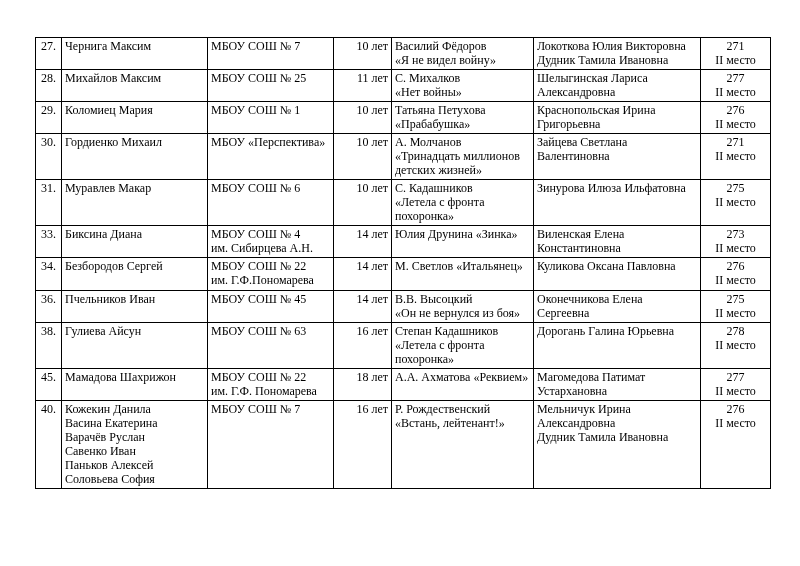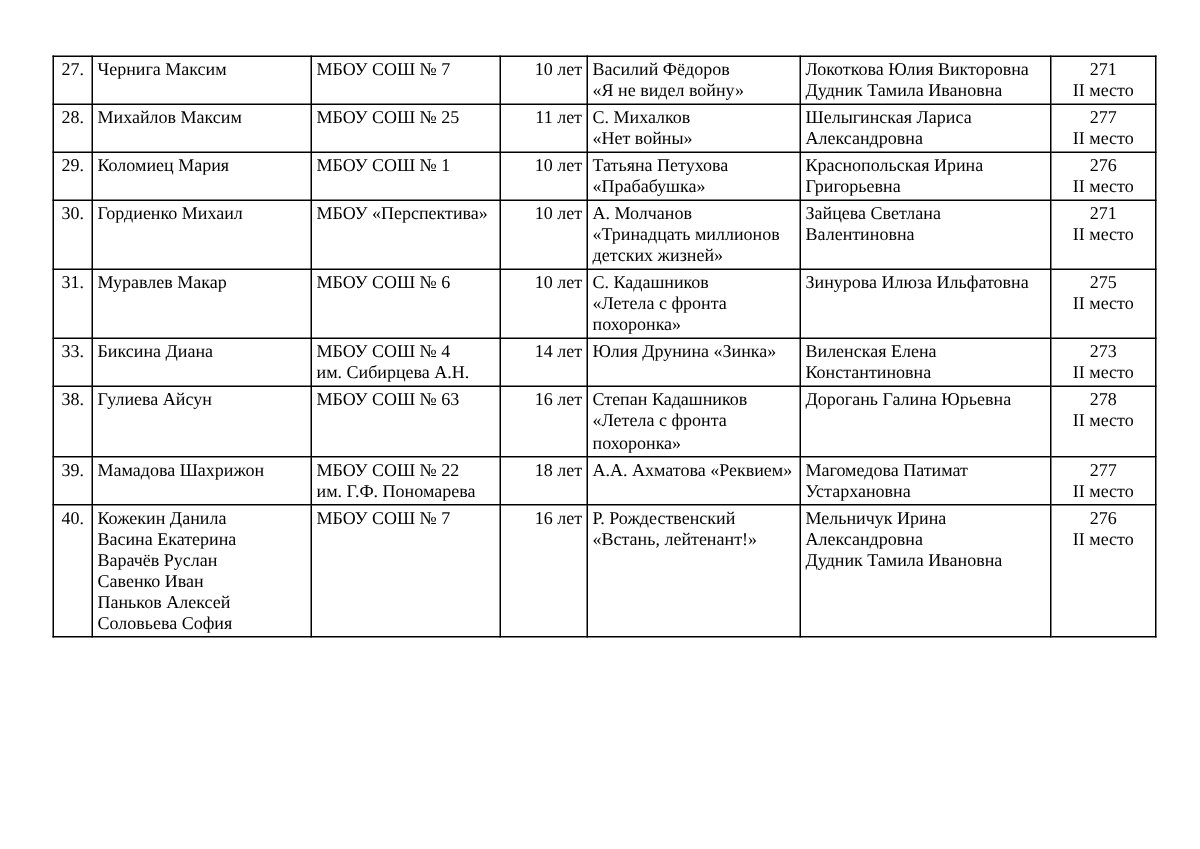--- a/index.html
+++ b/index.html
@@ -123,39 +123,62 @@
     <td class="col-school">МБОУ СОШ № 4
 им. Сибирцева А.Н.</td>
     <td class="col-age">14 лет</td>
     <td class="col-poem">Юлия Друнина «Зинка»</td>
     <td class="col-teacher">Виленская Елена
 Константиновна</td>
     <td class="col-score">273
 II место</td>
   </tr>
 
-
-
+  <tr>
+    <td class="col-num">34.</td>
+    <td class="col-name">Безбородов Сергей</td>
+    <td class="col-school">МБОУ СОШ № 22
+им. Г.Ф.Пономарева</td>
+    <td class="col-age">14 лет</td>
+    <td class="col-poem">М. Светлов «Итальянец»</td>
+    <td class="col-teacher">Куликова Оксана Павловна</td>
+    <td class="col-score">276
+II место</td>
+  </tr>
+
+
+  <tr>
+    <td class="col-num">36.</td>
+    <td class="col-name">Пчельников Иван</td>
+    <td class="col-school">МБОУ СОШ № 45</td>
+    <td class="col-age">14 лет</td>
+    <td class="col-poem">В.В. Высоцкий
+«Он не вернулся из боя»</td>
+    <td class="col-teacher">Оконечникова Елена
+Сергеевна</td>
+    <td class="col-score">275
+II место</td>
+  </tr>
 
 
   <tr>
     <td class="col-num">38.</td>
     <td class="col-name">Гулиева Айсун</td>
     <td class="col-school">МБОУ СОШ № 63</td>
     <td class="col-age">16 лет</td>
     <td class="col-poem">Степан Кадашников
 «Летела с фронта
 похоронка»</td>
     <td class="col-teacher">Дорогань Галина Юрьевна</td>
     <td class="col-score">278
 II место</td>
   </tr>
 
   <tr>
-    <td class="col-num">39.</td>
+    <td class="col-num">45.</td>
     <td class="col-name">Мамадова Шахрижон</td>
     <td class="col-school">МБОУ СОШ № 22
 им. Г.Ф. Пономарева</td>
     <td class="col-age">18 лет</td>
     <td class="col-poem">А.А. Ахматова «Реквием»</td>
     <td class="col-teacher">Магомедова Патимат
 Устархановна</td>
     <td class="col-score">277
 II место</td>
   </tr>

